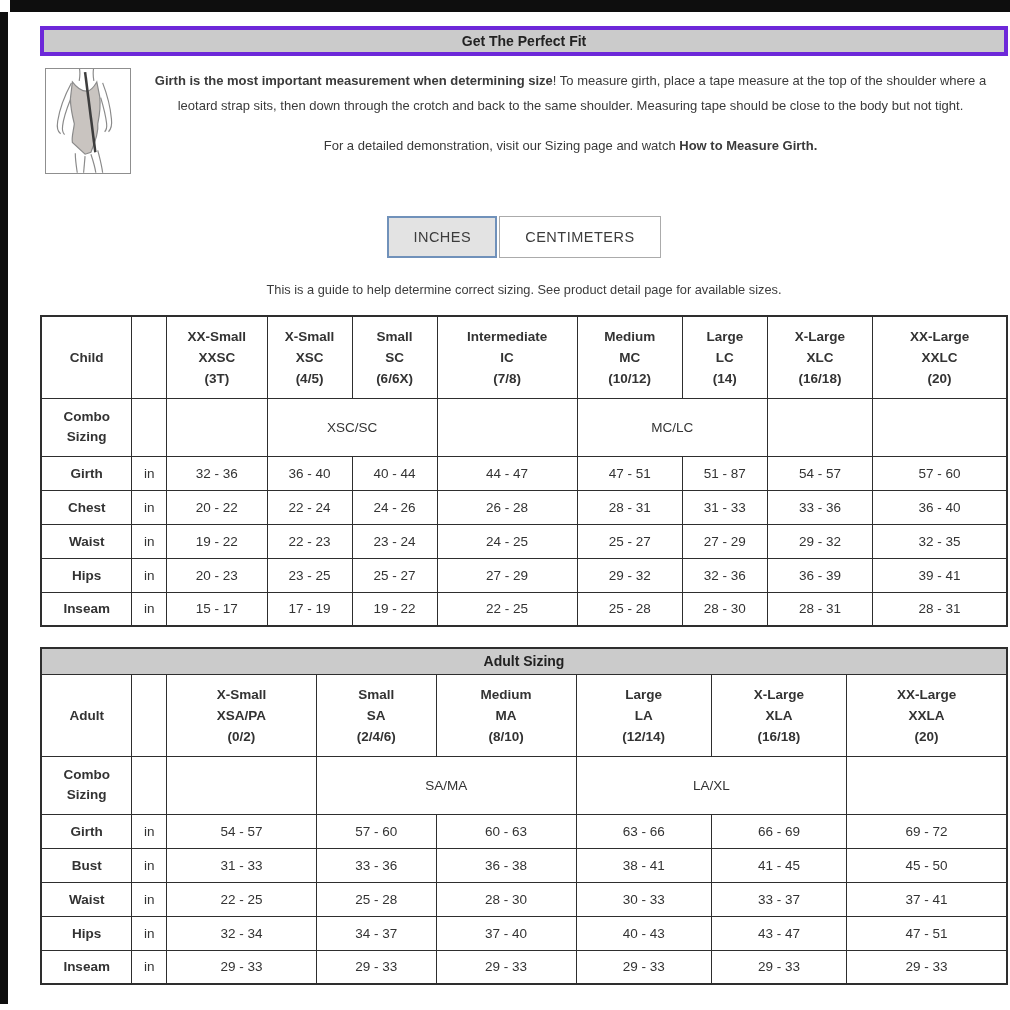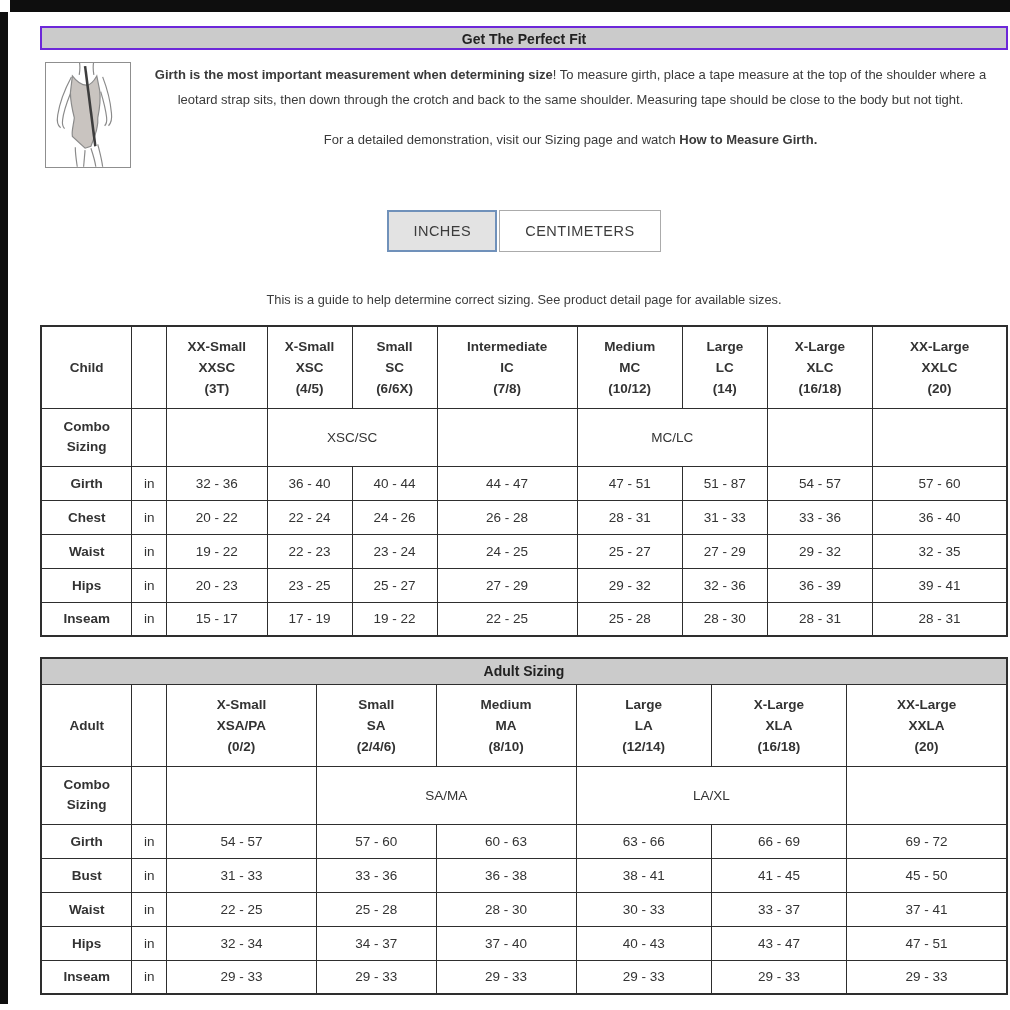--- a/index.html
+++ b/index.html
@@ -6,22 +6,22 @@
   html, body { margin: 0; padding: 0; }
   body {
     width: 1010px; height: 1010px; position: relative; overflow: hidden;
     background: #ffffff; font-family: "Liberation Sans", sans-serif; color: #333;
   }
   .frame-top { position: absolute; top: 0; left: 10px; right: 0; height: 12px; background: #0e0e0e; }
   .frame-left { position: absolute; top: 12px; left: 0; width: 8px; height: 992px; background: #0e0e0e; }
   .content { position: absolute; left: 40px; top: 26px; width: 968px; }
 
   .title-bar {
-    border: 2px solid #6d28d9; background: #cbcbcb; text-align: center;
-    font-weight: bold; font-size: 14px; color: #222; padding: 3px 0; height: 24px;
+    border: 4px solid #6d28d9; background: #cbcbcb; text-align: center;
+    font-weight: bold; font-size: 14px; color: #222; padding: 3px 0; height: 30px;
   }
 
   .intro { margin-top: 12px; }
   .fig-box {
     float: left; width: 86px; height: 106px; border: 1px solid #8f8f8f;
     margin-left: 5px; background: #fff; overflow: hidden;
   }
   .fig-box svg { display: block; width: 100%; height: 100%; }
   .intro-text { overflow: hidden; padding: 0 6px 0 8px; text-align: center;
     font-size: 13px; line-height: 25px; color: #3a3a3a; }
@@ -31,21 +31,21 @@
 
   .btn-row { text-align: center; margin-top: 42px; }
   .btn {
     display: inline-block; vertical-align: middle; font-family: inherit;
     font-size: 14.5px; color: #3c3c3c; letter-spacing: 0.5px;
     padding: 12px 25px; background: #ffffff; border: 1px solid #ababab; cursor: pointer;
     margin: 0 1px;
   }
   .btn.selected { background: #e3e3e3; border: 2px solid #7091ba; padding: 11px 24px; }
 
-  .guide-note { text-align: center; margin-top: 40px; font-size: 12.8px; color: #3c3c3c; }
+  .guide-note { text-align: center; margin-top: 24px; font-size: 12.8px; color: #3c3c3c; }
 
   table.size-table {
     width: 100%; border-collapse: collapse; border: 2px solid #2e2e2e;
     table-layout: fixed; margin-top: 18px;
   }
   table.size-table.adult { margin-top: 20px; }
   .size-table td {
     border: 1px solid #2e2e2e; text-align: center; vertical-align: middle;
     font-size: 13.5px; color: #333; padding: 1px 2px; overflow: hidden;
   }

